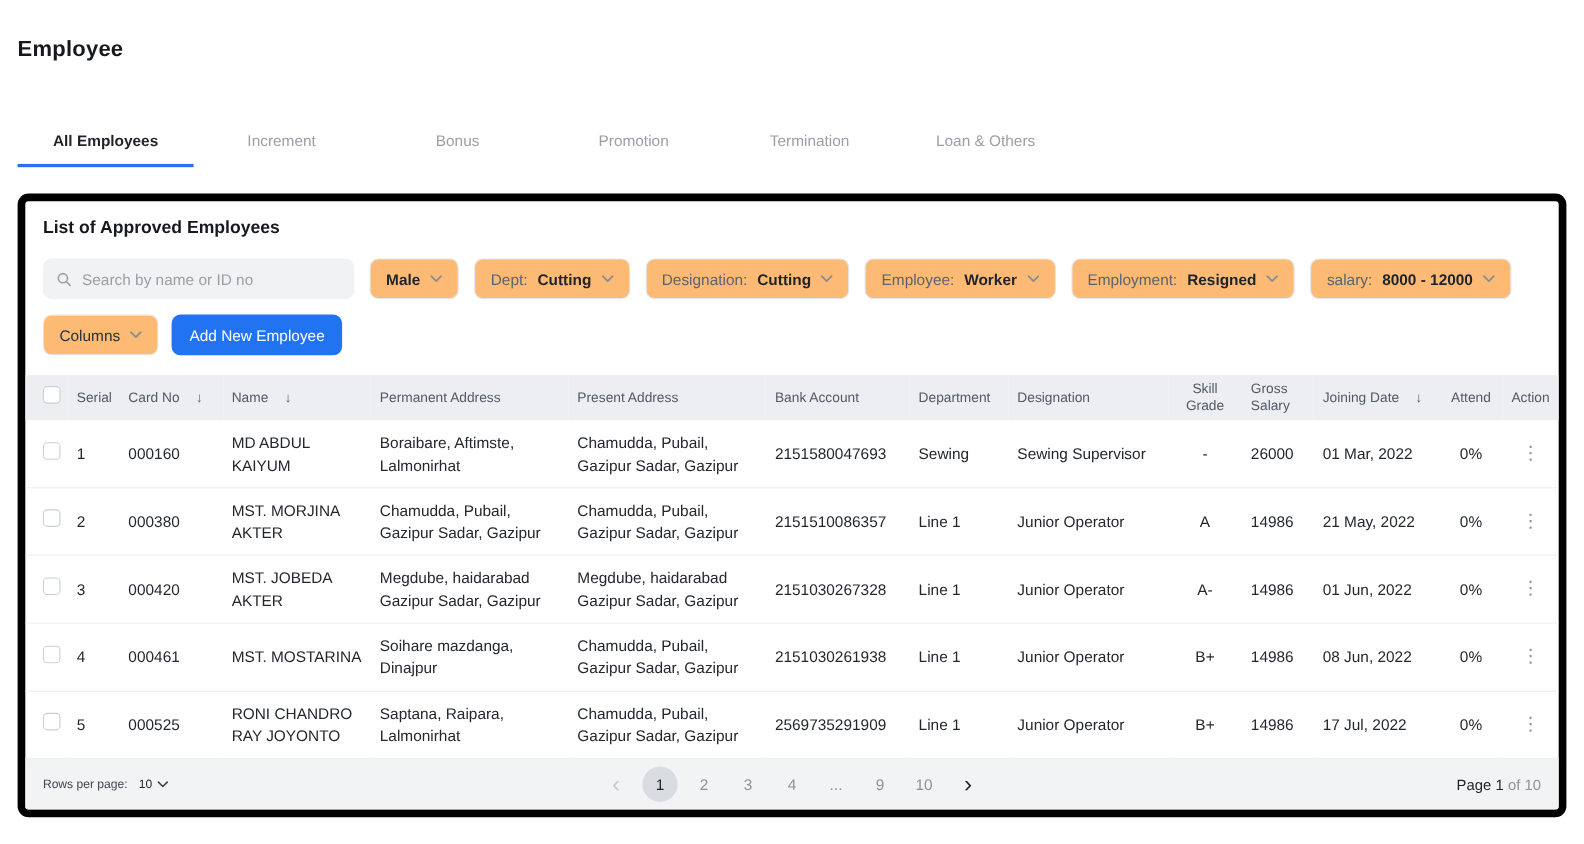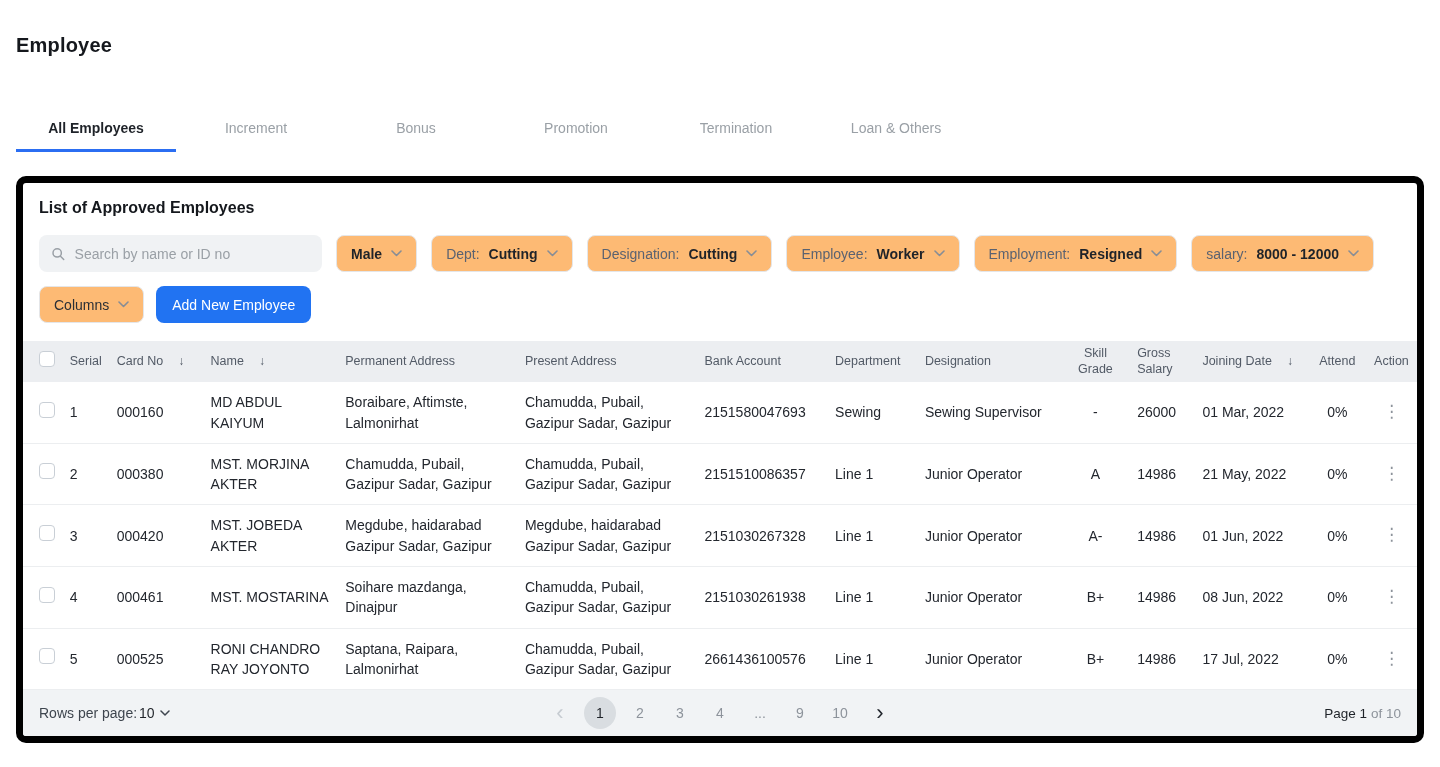--- a/index.html
+++ b/index.html
@@ -61,21 +61,21 @@
   .c-action { width:50px; text-align:center; }
 
   .th-wrap { display:inline-flex; align-items:center; gap:15px; }
   .sort { color:#525a66; font-size:12px; }
   .cb { display:inline-block; width:16px; height:16px; border:1.5px solid #c9cfd6;
         border-radius:4px; background:#fff; cursor:pointer; }
   .kebab { color:#8d939b; font-size:17px; cursor:pointer; padding:2px 8px; user-select:none; }
 
   .table-footer { position:relative; height:46px; background:#f1f3f5; display:flex;
                   align-items:center; padding:0 16px; margin-top:0; }
-  .rpp { display:flex; align-items:center; gap:2px; font-size:14px; color:#3e454e; }
+  .rpp { display:flex; align-items:center; gap:10px; font-size:11px; color:#3e454e; }
   .rpp-select { display:inline-flex; align-items:center; gap:5px; cursor:pointer; color:#1f2329; }
   .pagination { position:absolute; left:50%; transform:translateX(-50%); display:flex;
                 align-items:center; gap:8px; }
   .pg-item { min-width:32px; height:32px; border-radius:50%; display:flex; align-items:center;
              justify-content:center; font-size:14px; color:#8d939b; cursor:pointer; }
   .pg-item.current { background:#d9dde1; color:#1f2329; }
   .pg-item.dots { cursor:default; }
   .pg-chev { width:32px; height:32px; display:flex; align-items:center; justify-content:center;
              font-size:22px; color:#23272e; cursor:pointer; line-height:1; }
   .pg-chev.prev { color:#c6cbd1; }
@@ -270,21 +270,21 @@
     <td class="c-attend">0%</td>
     <td class="c-action"><span class="kebab">⋮</span></td>
   </tr>
   <tr>
     <td class="c-check"><span class="cb"></span></td>
     <td class="c-serial">5</td>
     <td class="c-card">000525</td>
     <td class="c-name">RONI CHANDRO RAY JOYONTO</td>
     <td class="c-perm">Saptana, Raipara, Lalmonirhat</td>
     <td class="c-pres">Chamudda, Pubail, Gazipur Sadar, Gazipur</td>
-    <td class="c-bank">2661436100576</td>
+    <td class="c-bank">2569735291909</td>
     <td class="c-dept">Line 1</td>
     <td class="c-desig">Junior Operator</td>
     <td class="c-skill">B+</td>
     <td class="c-gross">14986</td>
     <td class="c-join">17 Jul, 2022</td>
     <td class="c-attend">0%</td>
     <td class="c-action"><span class="kebab">⋮</span></td>
   </tr>
         </tbody>
     </table>

